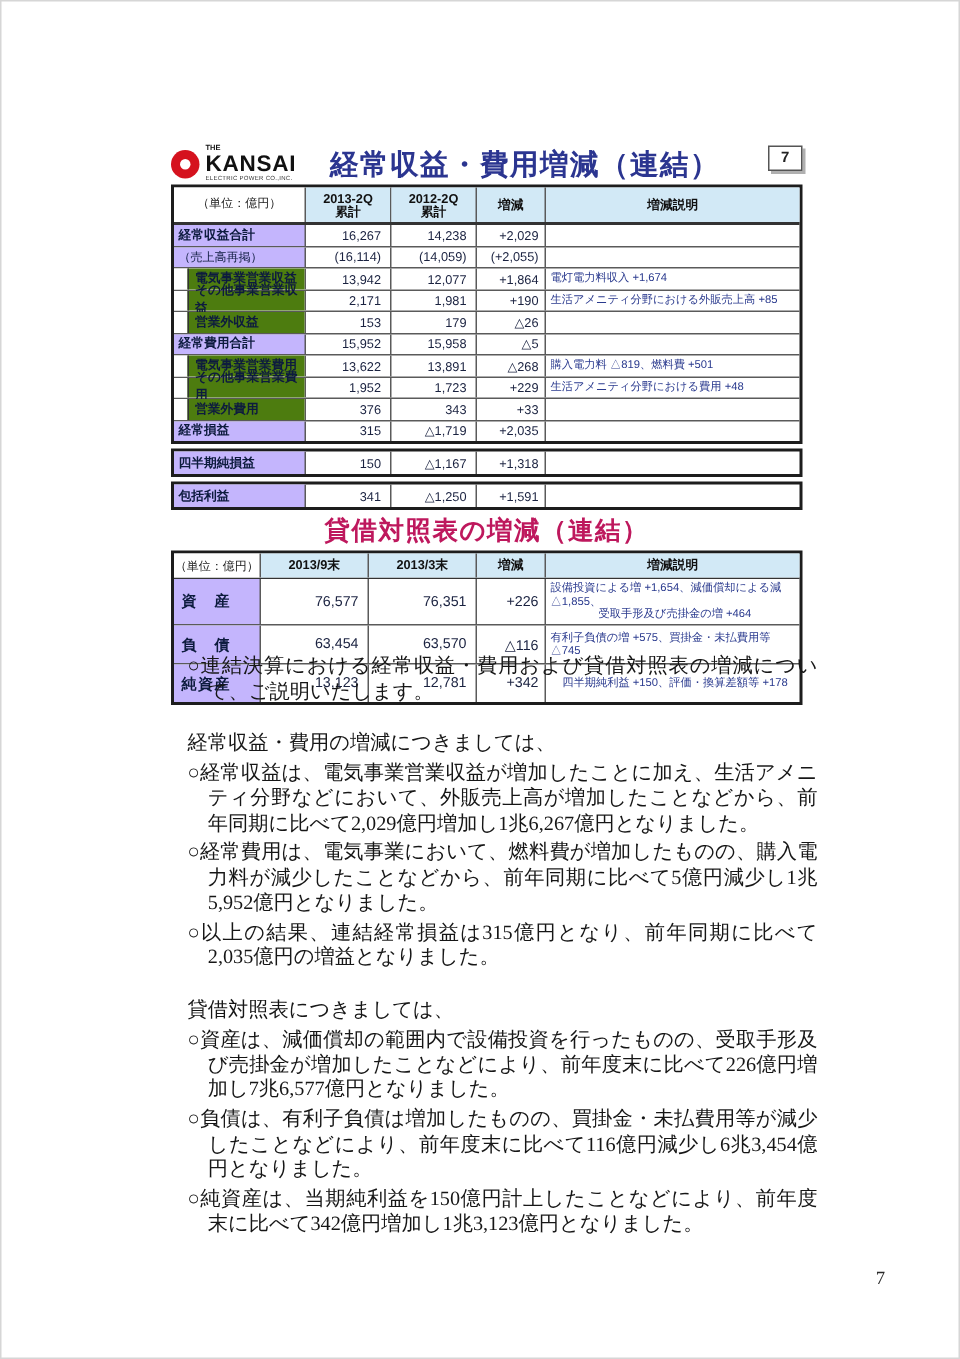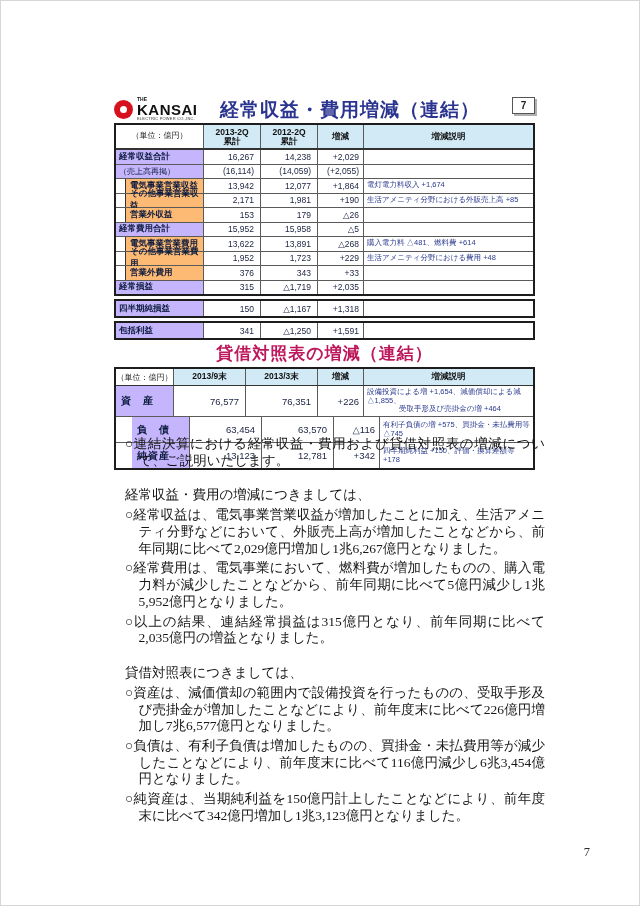--- a/index.html
+++ b/index.html
@@ -28,40 +28,40 @@
   .t1row + .t1row{border-top:1px solid #5a5a5a;}
   .thead{height:23px;border-bottom:2px solid #333;}
   .thead .cell{display:flex;flex-direction:column;align-items:center;justify-content:center;line-height:1.05;}
   .cell{border-right:1px solid #5a5a5a;display:flex;align-items:center;font-size:8.5px;color:#1a2240;min-height:13.5px;}
   .cell:last-child{border-right:none;}
   .c-unit{background:#fff;justify-content:center;font-size:8px;color:#222;}
   .c-h{background:#d2e9f6;font-weight:bold;font-size:8.5px;color:#111;}
   .c-label{background:#c4b5fd;font-weight:bold;color:#0d1b3e;padding-left:3px;font-size:8.5px;}
   .c-label.paren{font-weight:normal;font-size:8px;}
   .c-label.subcell{background:#fff;padding-left:0;align-items:stretch;}
-  .subwrap{margin-left:9px;flex:1;border-left:1px solid #333;background:#fdba74;display:flex;align-items:center;padding-left:4px;font-weight:bold;color:#0d1b3e;}
+  .subwrap{margin-left:9px;flex:1;border-left:1px solid #333;background:#4d7c0f;display:flex;align-items:center;padding-left:4px;font-weight:bold;color:#0d1b3e;}
   .c-num{justify-content:flex-end;padding-right:6px;}
   .c-diff{padding-right:4px;}
   .c-note{padding-left:3px;color:#2a3a8e;font-size:7.5px;line-height:1.15;}
   .t1row.databody{height:13.5px;}
   .t1row.foot{height:15px;}
 
   
   .title2{text-align:center;font-size:17px;font-weight:bold;color:#be185d;letter-spacing:1px;margin:2px 0 2px 0;}
 
   
   .t2row{display:grid;grid-template-columns:58px 72px 72px 46px auto;}
   .t2row + .t2row{border-top:1px solid #5a5a5a;}
   .t2head{height:16px;border-bottom:1.5px solid #333;}
   .t2head .cell{justify-content:center;}
   .t2row .c-label{font-size:10px;padding-left:5px;letter-spacing:1px;}
   .t2row .c-num{font-size:9.5px;}
   .t2row .c-note{font-size:7.5px;}
   .r-tall{height:30px;}
-  .r-std{height:25px;padding-left:16px;}
+  .r-std{height:25px;}
   .notelines{display:flex;flex-direction:column;justify-content:center;}
 
   
   .bodytext{position:absolute;left:125px;top:436px;width:420px;font-family:"Liberation Serif","DejaVu Serif",serif;color:#161616;}
   .para{font-size:13.5px;line-height:1.24;margin:0 0 3px 0;padding-left:1em;text-indent:-1em;text-align:justify;}
   .para.plain{padding-left:0;text-indent:0;}
   .gap{height:15px;}
 
   .pagenum{position:absolute;right:50px;top:845px;font-family:"Liberation Serif","DejaVu Serif",serif;font-size:12.5px;color:#2a2a2a;}
 </style>
@@ -152,21 +152,21 @@
             <div class="cell c-num c-diff">△5</div>
             <div class="cell c-note"></div>
           </div>
           <div class="t1row databody ">
             <div class="cell c-label subcell">
               <span class="subwrap">電気事業営業費用</span>
             </div>
             <div class="cell c-num">13,622</div>
             <div class="cell c-num">13,891</div>
             <div class="cell c-num c-diff">△268</div>
-            <div class="cell c-note">購入電力料 △481、燃料費 +614</div>
+            <div class="cell c-note">購入電力料 △819、燃料費 +501</div>
           </div>
           <div class="t1row databody ">
             <div class="cell c-label subcell">
               <span class="subwrap">その他事業営業費用</span>
             </div>
             <div class="cell c-num">1,952</div>
             <div class="cell c-num">1,723</div>
             <div class="cell c-num c-diff">+229</div>
             <div class="cell c-note">生活アメニティ分野における費用 +48</div>
           </div>

